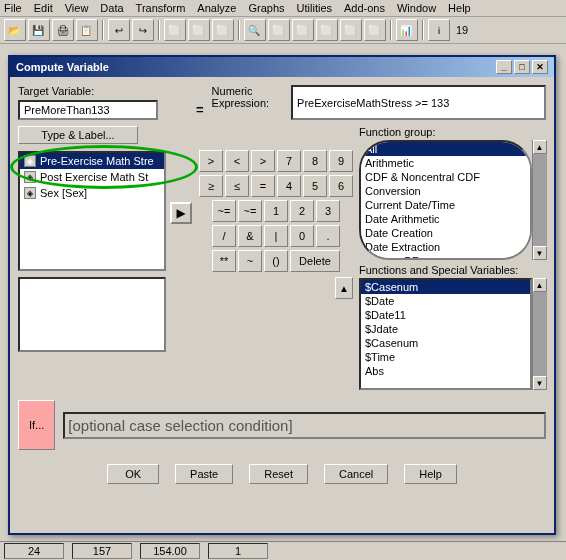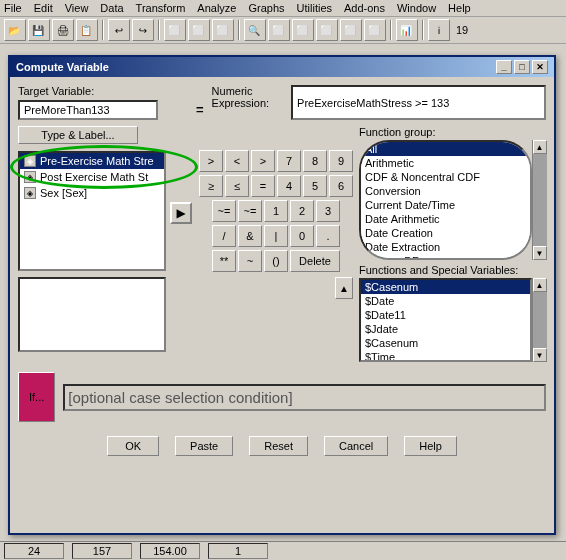--- a/index.html
+++ b/index.html
@@ -258,21 +258,21 @@
       border-left-color: #fff;
       border-bottom-color: #808080;
       border-right-color: #808080;
       display: flex; align-items: center; justify-content: center;
       cursor: pointer;
       font-size: 10px;
     }
     .func-vars-box {
       background: #fff;
       border: 2px inset #808080;
-      height: 84px;
+      height: 112px;
       overflow-y: auto;
       font-size: 11px;
     }
 
     
     .mid-row {
       display: flex;
       gap: 6px;
     }
     .mid-left {
@@ -294,21 +294,21 @@
     }
 
     
     .if-section {
       display: flex;
       align-items: center;
       gap: 8px;
       padding: 4px 0;
     }
     .if-btn {
-      background: #be185d;
+      background: #fca5a5;
       border: 1px solid;
       border-top-color: #fff;
       border-left-color: #fff;
       border-bottom-color: #808080;
       border-right-color: #808080;
       padding: 18px 10px;
       cursor: pointer;
       font-size: 11px;
     }
     .if-text-box {

